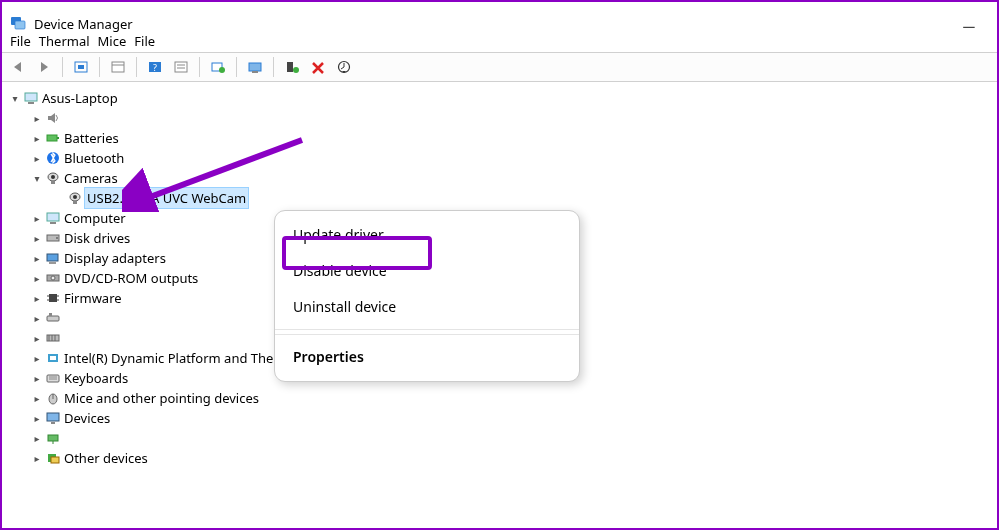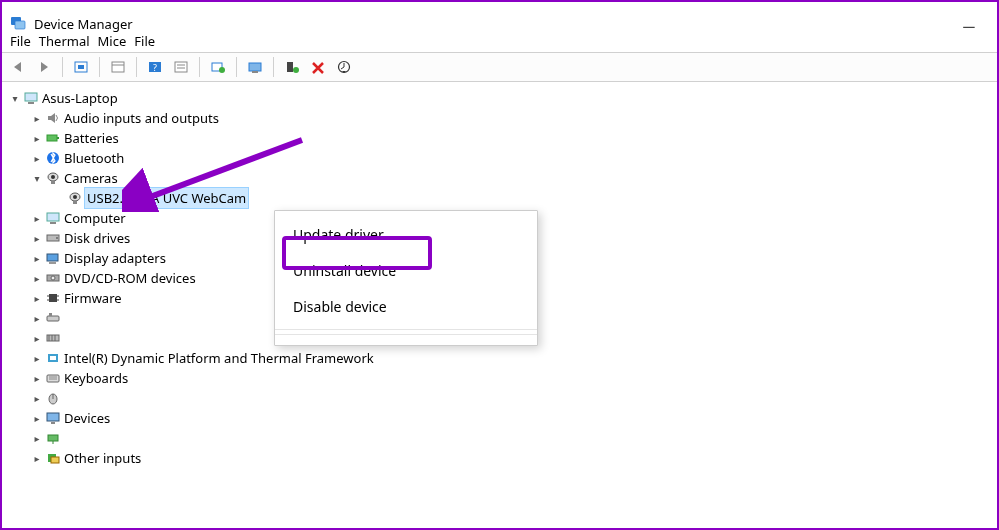--- a/index.html
+++ b/index.html
@@ -55,24 +55,24 @@
   .chev.empty { color:transparent; }
   .icon { width:18px; height:16px; display:flex; align-items:center; justify-content:center; margin-right:2px;}
   .indent0 { padding-left: 2px; }
   .indent1 { padding-left: 24px; }
   .indent2 { padding-left: 46px; }
   .selected { background:#cde8ff; border:1px solid #99d1ff; padding:0 2px; margin-left:-2px;}
   .ctxmenu {
     position:absolute;
     left: 272px;
     top: 128px;
-    width: 264px;
+    width: 306px;
     background:#fff;
     border:1px solid #ccc;
-    border-radius:1px;
+    border-radius:11px;
     box-shadow: 3px 3px 10px rgba(0,0,0,.18);
     padding:6px 0;
     font-size:14px;
   }
   .ctxitem { padding:8px 18px; cursor:default; }
   .ctxsep { height:1px; background:#e4e4e4; margin:4px 0; }
   .ctxitem.bold { font-weight:600; }
   .highlight-box {
     position:absolute;
     border:4px solid #8a00c4;
@@ -191,21 +191,20 @@
   </div>
 
   <div class="row indent1">
     <span class="chev">▸</span>
     <span class="icon">
         <svg width="16" height="14">
           <path d="M3 5 H6 L10 2 V12 L6 9 H3 Z" fill="#888"></path>
           <path d="M11 4 Q14 7 11 10" fill="none" stroke="#888"></path>
         </svg>
       </span>
-    <span>Audio inputs and outputs</span>
   </div>
   <div class="row indent1">
     <span class="chev">▸</span>
     <span class="icon">
         <svg width="16" height="14">
           <rect x="2" y="4" width="10" height="6" fill="#5fbf5f" stroke="#393"></rect>
           <rect x="12" y="6" width="2" height="2" fill="#393"></rect>
         </svg>
       </span>
     <span>Batteries</span>
@@ -273,21 +272,21 @@
     <span>Display adapters</span>
   </div>
   <div class="row indent1">
     <span class="chev">▸</span>
     <span class="icon">
         <svg width="16" height="14">
           <rect x="2" y="4" width="12" height="6" fill="#aaa" stroke="#666"></rect>
           <circle cx="8" cy="7" r="2" fill="#eee" stroke="#666"></circle>
         </svg>
       </span>
-    <span>DVD/CD-ROM devices</span>
+    <span>DVD/CD-ROM outputs</span>
   </div>
   <div class="row indent1">
     <span class="chev">▸</span>
     <span class="icon">
         <svg width="16" height="14">
           <rect x="4" y="3" width="8" height="8" fill="#444"></rect>
           <line x1="2" y1="5" x2="4" y2="5" stroke="#444"></line>
           <line x1="2" y1="9" x2="4" y2="9" stroke="#444"></line>
           <line x1="12" y1="5" x2="14" y2="5" stroke="#444"></line>
           <line x1="12" y1="9" x2="14" y2="9" stroke="#444"></line>
@@ -337,20 +336,21 @@
     <span>Keyboards</span>
   </div>
   <div class="row indent1">
     <span class="chev">▸</span>
     <span class="icon">
         <svg width="16" height="14">
           <ellipse cx="8" cy="8" rx="4" ry="5" fill="#ccc" stroke="#666"></ellipse>
           <line x1="8" y1="3" x2="8" y2="8" stroke="#666"></line>
         </svg>
       </span>
+    <span>Mice and other pointing devices</span>
   </div>
   <div class="row indent1">
     <span class="chev">▸</span>
     <span class="icon">
         <svg width="16" height="14">
           <rect x="2" y="2" width="12" height="8" fill="#7fb5e8" stroke="#357"></rect>
           <rect x="6" y="11" width="4" height="2" fill="#888"></rect>
         </svg>
       </span>
     <span>Devices</span>
@@ -365,29 +365,30 @@
       </span>
   </div>
   <div class="row indent1">
     <span class="chev">▸</span>
     <span class="icon">
         <svg width="16" height="14">
           <rect x="3" y="3" width="8" height="8" fill="#4a4"></rect>
           <rect x="6" y="6" width="8" height="6" fill="#ec5" stroke="#960"></rect>
         </svg>
       </span>
-    <span>Other inputs</span>
+    <span>Other devices</span>
   </div>
 
   <div class="ctxmenu">
     <div class="ctxitem">Update driver</div>
+    <div class="ctxitem">Disable device</div>
     <div class="ctxitem">Uninstall device</div>
-    <div class="ctxitem">Disable device</div>
     <div class="ctxsep"></div>
     <div class="ctxsep"></div>
+    <div class="ctxitem bold">Properties</div>
   </div>
 
 </div>
 
 <svg class="arrow" style="left:120px; top:130px;" width="190" height="80">
   <defs>
       <marker id="ah" markerWidth="10" markerHeight="10" refX="2" refY="5" orient="auto">
         <path d="M0 0 L10 5 L0 10 Z" fill="#8a00c4"></path>
       </marker>
     </defs>

